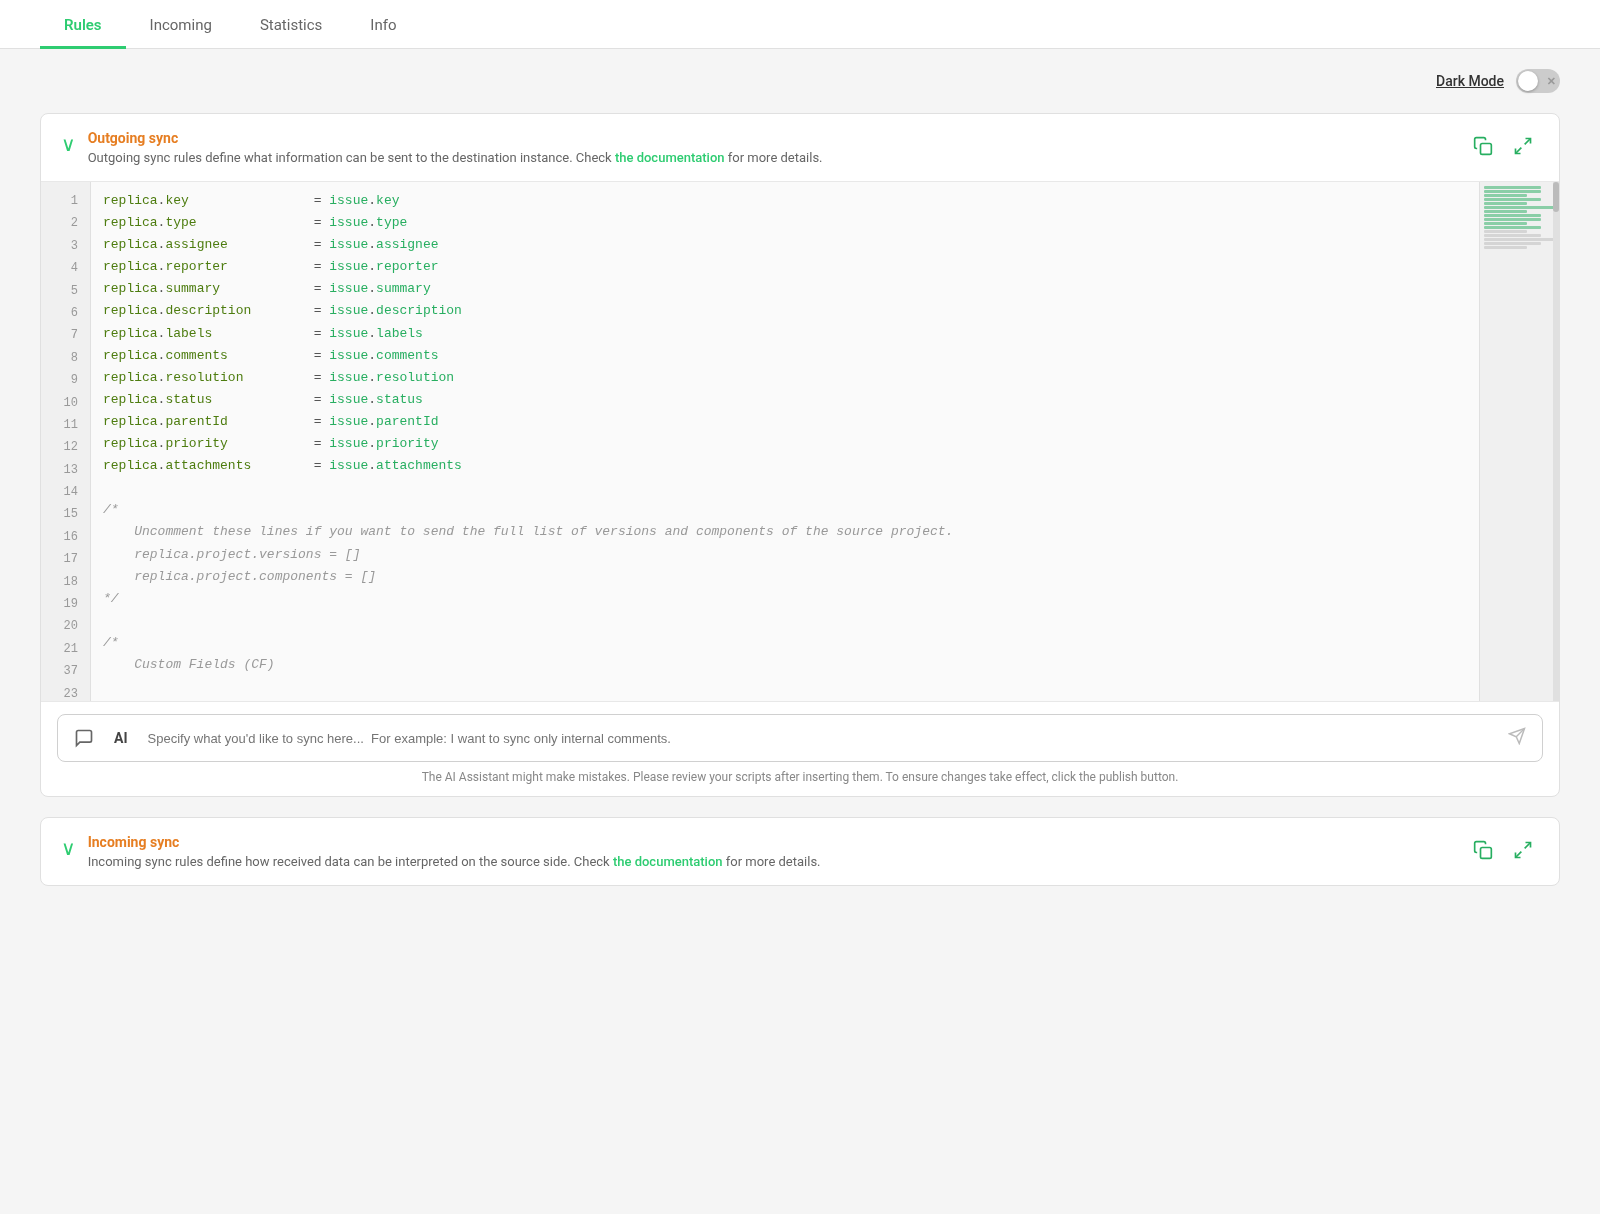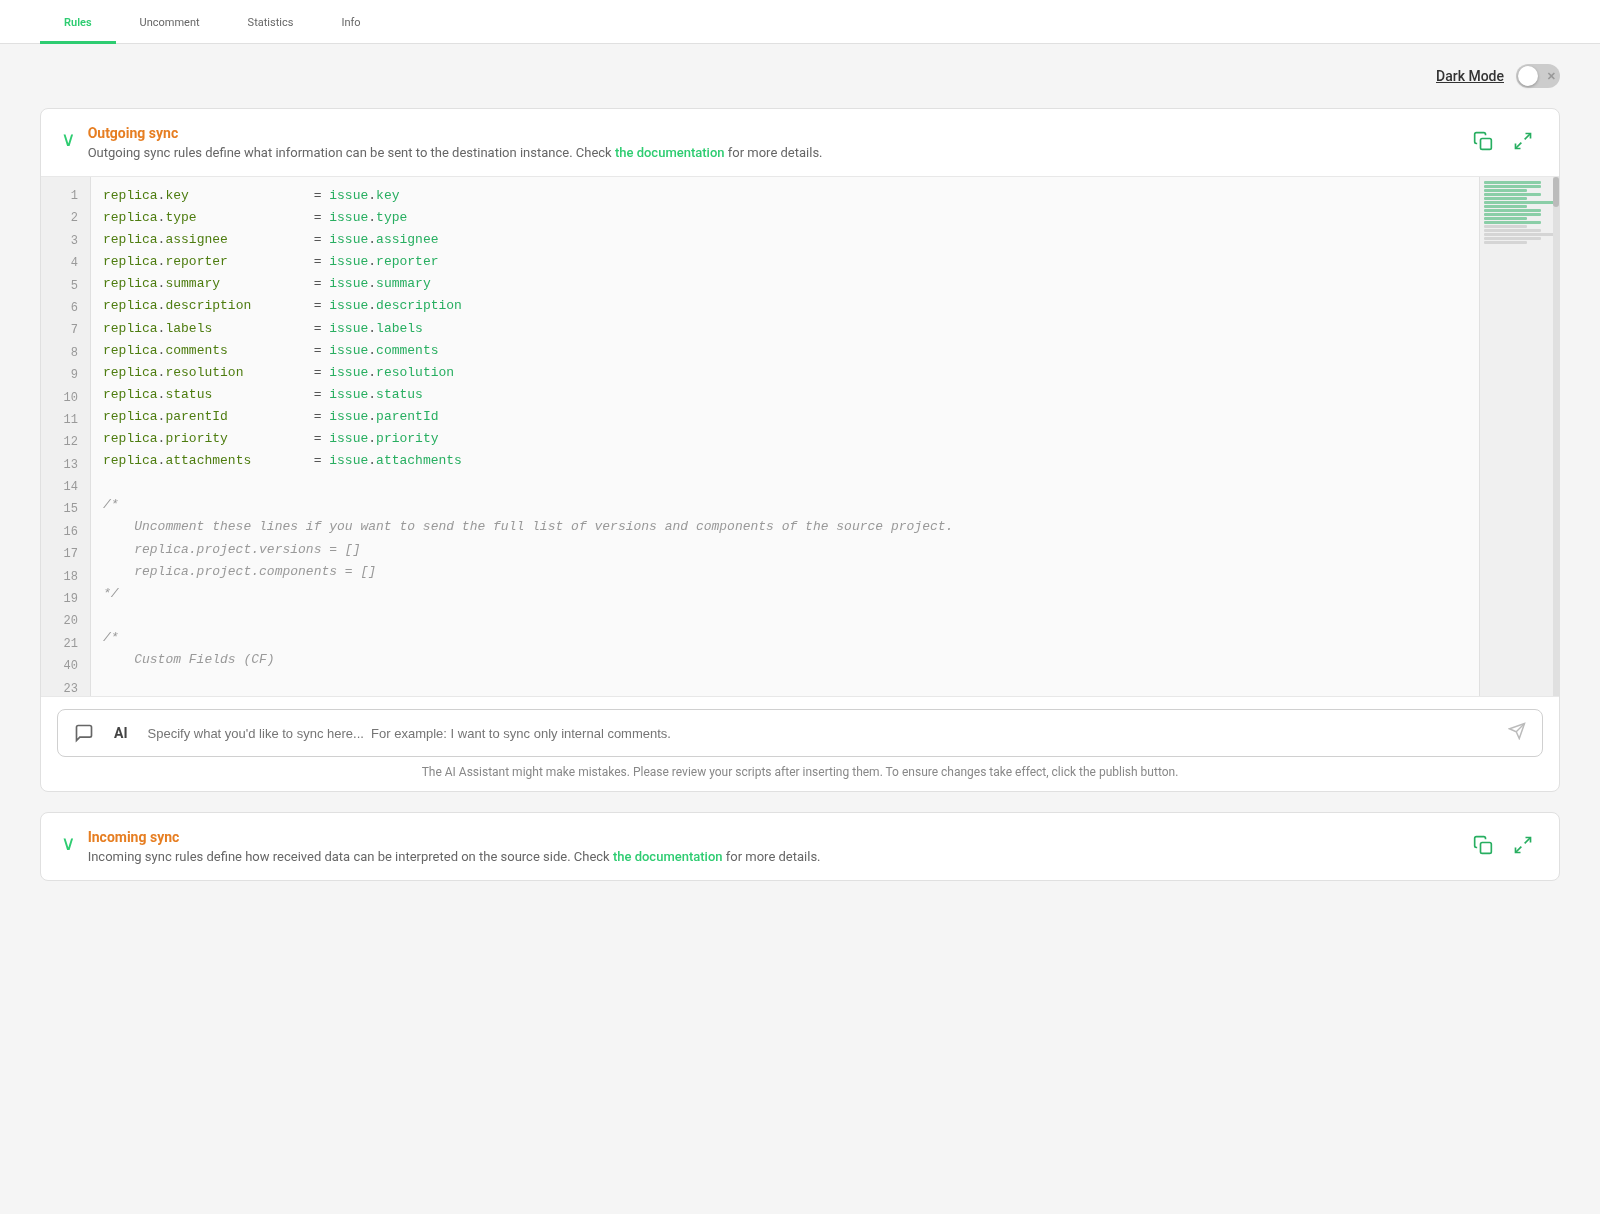--- a/index.html
+++ b/index.html
@@ -16,21 +16,21 @@
       border-bottom: 1px solid #e0e0e0;
       padding: 0 40px;
       display: flex;
       align-items: flex-end;
       gap: 0;
     }
     .tab {
       padding: 16px 24px 12px;
       cursor: pointer;
       color: #666;
-      font-size: 11px;
+      font-size: 15px;
       border-bottom: 3px solid transparent;
       margin-bottom: -1px;
     }
     .tab.active {
       color: #2ecc71;
       border-bottom: 3px solid #2ecc71;
       font-weight: 600;
     }
 
     
@@ -271,21 +271,21 @@
       border: 1px solid #e0e0e0;
       border-radius: 8px;
       overflow: hidden;
     }
   </style>
 </head>
 <body>
 
 <nav class="top-nav">
   <div class="tab active">Rules</div>
-  <div class="tab">Uncomment</div>
+  <div class="tab">Incoming</div>
   <div class="tab">Statistics</div>
   <div class="tab">Info</div>
 </nav>
 
 <div class="toolbar">
   <span class="dark-mode-label">Dark Mode</span>
   <div class="toggle-switch">
     <div class="toggle-thumb"></div>
     <span class="toggle-x">✕</span>
   </div>
@@ -338,21 +338,21 @@
         <div class="line-number">12</div>
         <div class="line-number">13</div>
         <div class="line-number">14</div>
         <div class="line-number">15</div>
         <div class="line-number">16</div>
         <div class="line-number">17</div>
         <div class="line-number">18</div>
         <div class="line-number">19</div>
         <div class="line-number">20</div>
         <div class="line-number">21</div>
-        <div class="line-number">40</div>
+        <div class="line-number">37</div>
         <div class="line-number">23</div>
 
       </div>
       <div class="code-lines">
         <div class="code-line"><span class="kw-replica">replica</span><span class="kw-text">.</span><span class="kw-replica">key</span><span class="kw-text">                = </span><span class="kw-issue">issue</span><span class="kw-text">.</span><span class="kw-issue">key</span></div>
         <div class="code-line"><span class="kw-replica">replica</span><span class="kw-text">.</span><span class="kw-replica">type</span><span class="kw-text">               = </span><span class="kw-issue">issue</span><span class="kw-text">.</span><span class="kw-issue">type</span></div>
         <div class="code-line"><span class="kw-replica">replica</span><span class="kw-text">.</span><span class="kw-replica">assignee</span><span class="kw-text">           = </span><span class="kw-issue">issue</span><span class="kw-text">.</span><span class="kw-issue">assignee</span></div>
         <div class="code-line"><span class="kw-replica">replica</span><span class="kw-text">.</span><span class="kw-replica">reporter</span><span class="kw-text">           = </span><span class="kw-issue">issue</span><span class="kw-text">.</span><span class="kw-issue">reporter</span></div>
         <div class="code-line"><span class="kw-replica">replica</span><span class="kw-text">.</span><span class="kw-replica">summary</span><span class="kw-text">            = </span><span class="kw-issue">issue</span><span class="kw-text">.</span><span class="kw-issue">summary</span></div>
         <div class="code-line"><span class="kw-replica">replica</span><span class="kw-text">.</span><span class="kw-replica">description</span><span class="kw-text">        = </span><span class="kw-issue">issue</span><span class="kw-text">.</span><span class="kw-issue">description</span></div>

